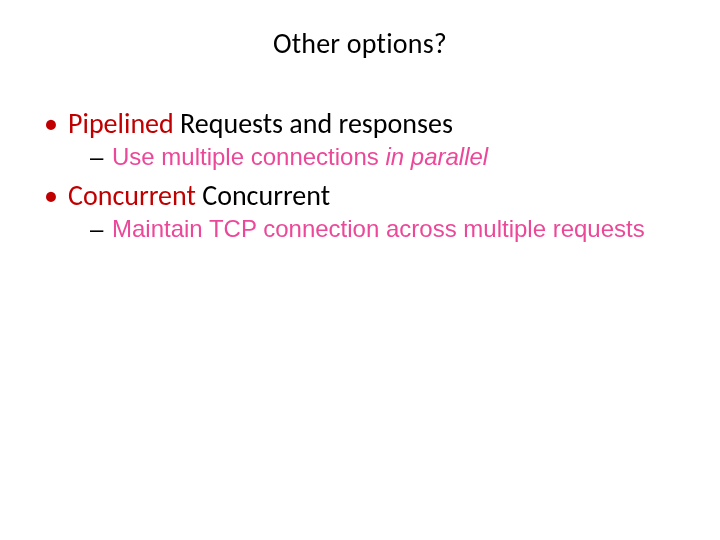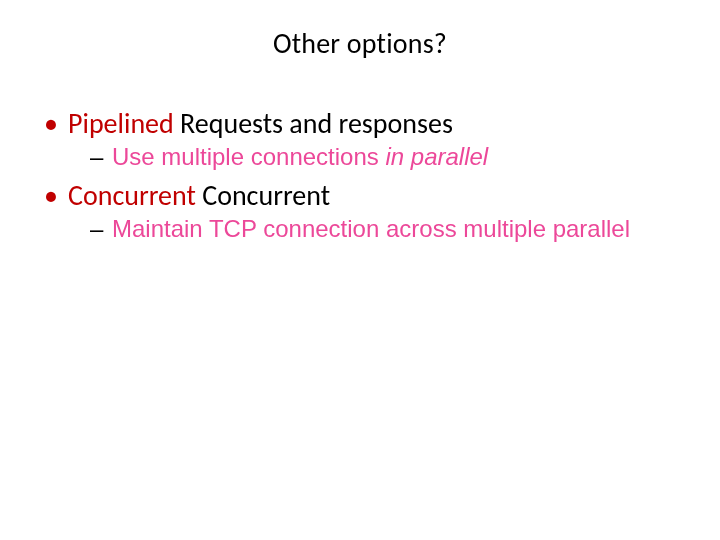--- a/index.html
+++ b/index.html
@@ -82,20 +82,20 @@
         <li>
           <span>Use multiple connections </span><span class="ital">in parallel</span><span></span>
         </li>
       </ul>
     </li>
 
     <li>
       <span class="hl">Concurrent</span><span> Concurrent</span>
       <ul class="level2">
         <li>
-          <span>Maintain TCP connection across multiple parallel</span><span class="ital"></span><span></span>
+          <span>Maintain TCP connection across multiple requests</span><span class="ital"></span><span></span>
         </li>
       </ul>
     </li>
 
 
   </ul>
 </div>
 
 </body></html>

